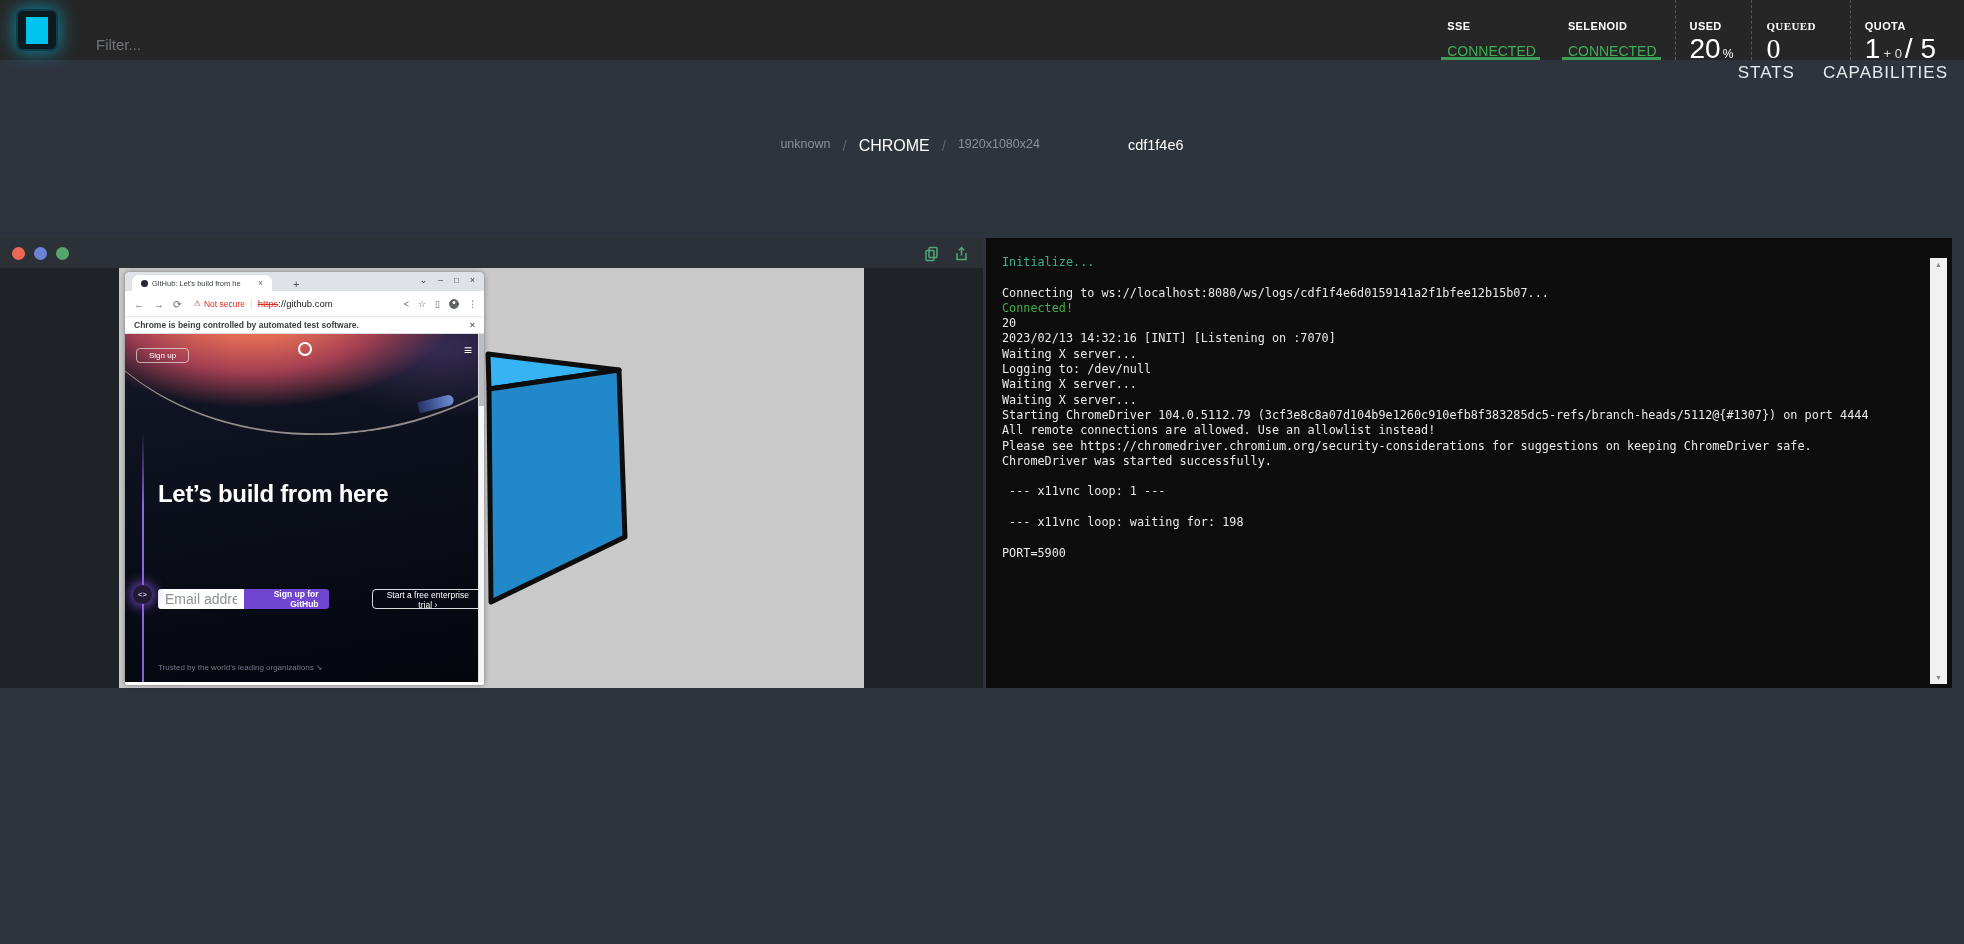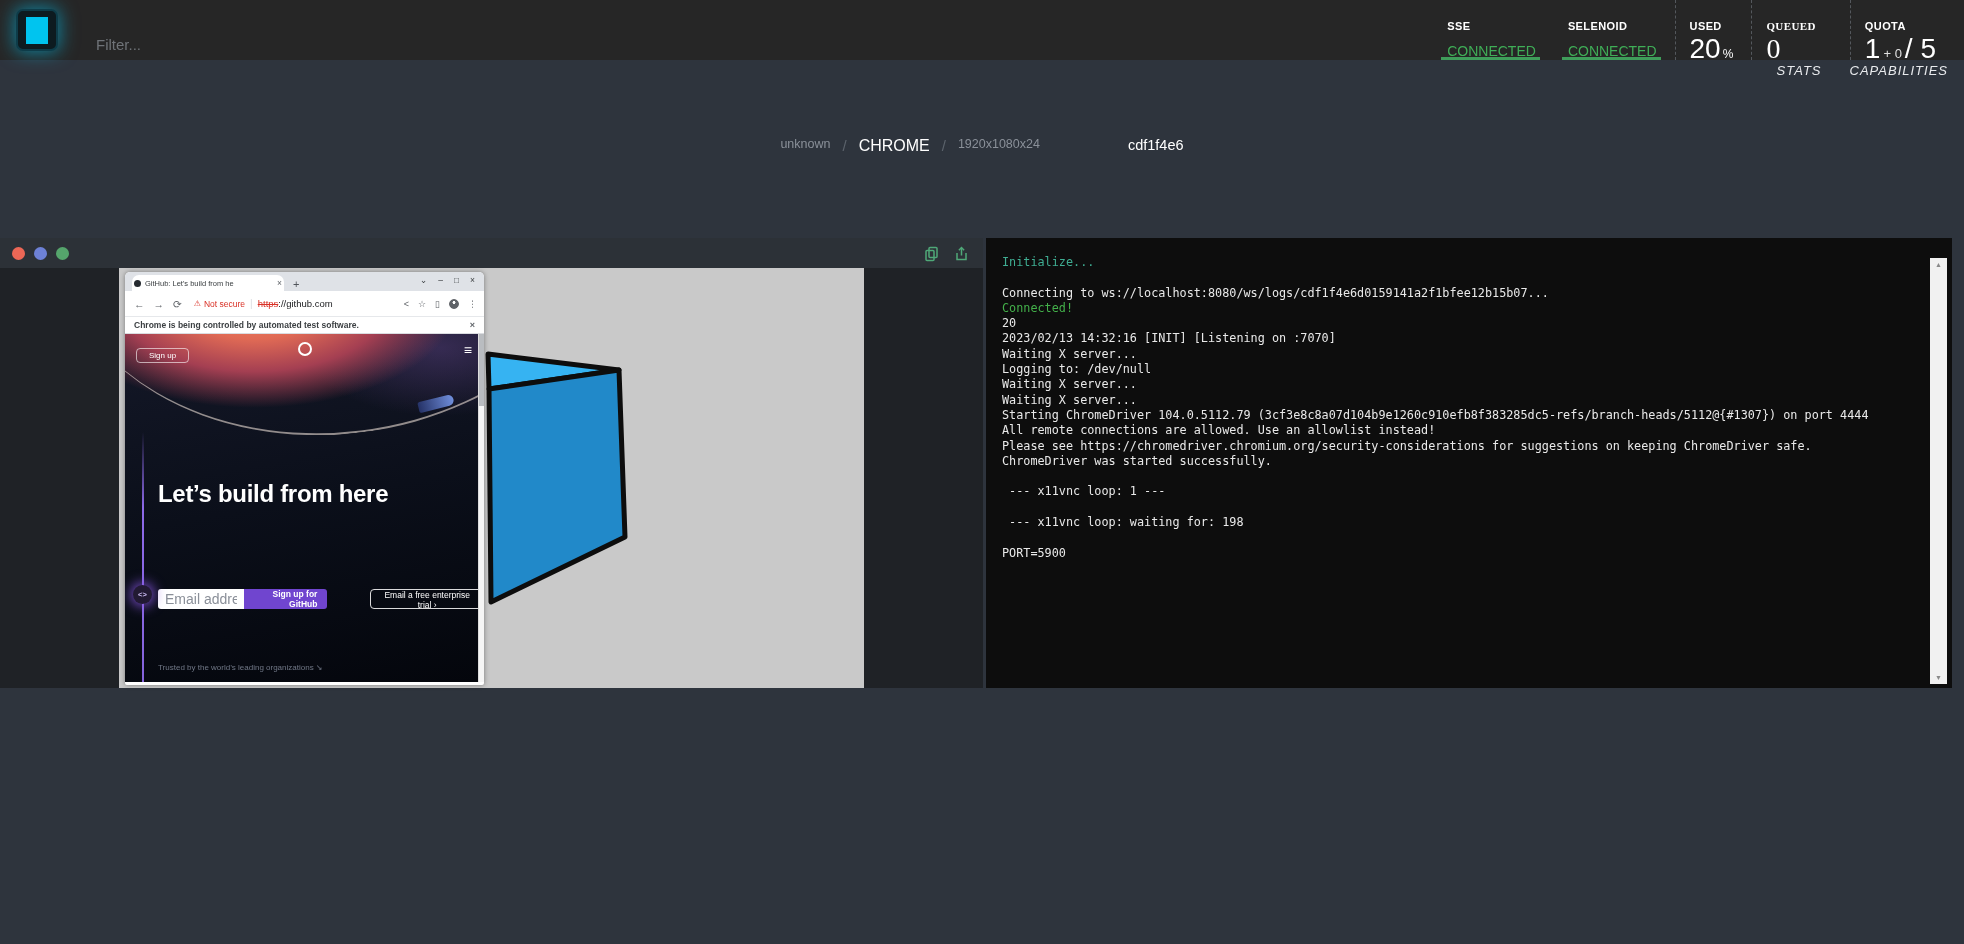--- a/index.html
+++ b/index.html
@@ -20,21 +20,21 @@
   .scol.dashed { border-left:1px dashed #54585d; }
   .slabel { margin-top:20px; font-size:11px; font-weight:bold; color:#fff; letter-spacing:.4px; }
   .sstatus { margin-top:11px; font-size:14px; color:#3fae57; }
   .sunder { position:absolute; left:8px; right:14px; bottom:0; height:3px; background:#3f9d5a; }
   .sbig { margin-top:1px; font-size:28px; color:#fff; }
   .sbig .unit { font-size:12px; color:#fff; margin-left:2px; }
   .q-small { font-size:13px; color:#e0e0e0; margin:0 3px; }
 
   
   .tabsrow { position:absolute; top:63px; right:16px; display:flex; gap:28px; z-index:4; }
-  .tab-link { color:#e8eaed; font-size:13px; letter-spacing:1px; cursor:pointer;font-style:italic; }
+  .tab-link { color:#e8eaed; font-size:17px; letter-spacing:1px; cursor:pointer; }
 
   
   .session { position:absolute; top:137px; left:0; width:100%; display:flex; justify-content:center;
              align-items:flex-start; }
   .sess-dim { color:#8a9099; font-size:12.5px; }
   .sess-sep { color:#5c636c; font-size:15px; margin:0 12px; }
   .sess-name { color:#fff; font-size:16px; }
   .sess-id { color:#fff; font-size:14.5px; margin-left:88px; }
 
   
@@ -45,22 +45,22 @@
   .vnc-icons { position:absolute; right:13px; top:7px; display:flex; gap:13px; }
   .vnc-icons svg { stroke:#4fa878; fill:none; stroke-width:1.5; cursor:pointer; }
   .vnc-screen { position:absolute; left:119px; top:30px; width:745px; height:420px; background:#c9c9c9; }
 
   .cube { position:absolute; left:363px; top:83px; width:152px; height:262px; z-index:1; }
 
   
   .bwindow { position:absolute; left:6px; top:4px; width:359px; height:413px; background:#fff;
              border-radius:5px 5px 2px 2px; z-index:2; box-shadow:0 0 5px rgba(0,0,0,.4); }
   .tabstrip { position:relative; height:19px; background:#dfe2e7; border-radius:5px 5px 0 0; }
-  .btab { position:absolute; left:7px; bottom:0; width:152px; height:16px; background:#fff;
-          border-radius:7px 7px 0 0; display:flex; align-items:center; padding:0 2px;
+  .btab { position:absolute; left:7px; bottom:0; width:140px; height:16px; background:#fff;
+          border-radius:7px 7px 0 0; display:flex; align-items:center; padding:0 9px;
           font-size:7.5px; color:#3c4043; }
   .favicon { width:7px; height:7px; border-radius:50%; background:#24292f; margin-right:4px; flex:none; }
   .btab-title { flex:1; white-space:nowrap; overflow:hidden; }
   .btab-x { color:#5f6368; font-size:8.5px; margin-left:3px; }
   .newtab { position:absolute; left:168px; bottom:1px; font-size:11px; color:#50545a; }
   .winctl { position:absolute; right:9px; top:3px; display:flex; gap:11px; font-size:8.5px; color:#3c4043; }
   .navbar { position:relative; height:26px; background:#fff; border-bottom:1px solid #e6e8eb;
             display:flex; align-items:center; }
   .nav-icons { display:flex; gap:9px; margin-left:9px; font-size:10.5px; color:#5f6368; }
   .addr { display:flex; align-items:center; margin-left:12px; }
@@ -240,21 +240,21 @@
         <div class="ring"></div>
         <div class="ship"></div>
         <div class="chip">Sign up</div>
         <div class="ghmark"></div>
         <div class="burger">≡</div>
         <div class="beam"></div>
         <div class="hero-h1">Let’s build from here</div>
         <div class="cta">
           <input class="email" placeholder="Email address" style="">
           <button class="signup-btn">Sign up for GitHub</button>
-          <button class="trial-btn">Email a free enterprise trial ›</button>
+          <button class="trial-btn">Start a free enterprise trial ›</button>
         </div>
         <div class="badge">&lt;&gt;</div>
         <div class="trusted">Trusted by the world’s leading organizations ↘</div>
         <div class="pscroll">
           <div class="pthumb"></div>
         </div>
       </div>
     </div>
   </div>
 </div>

